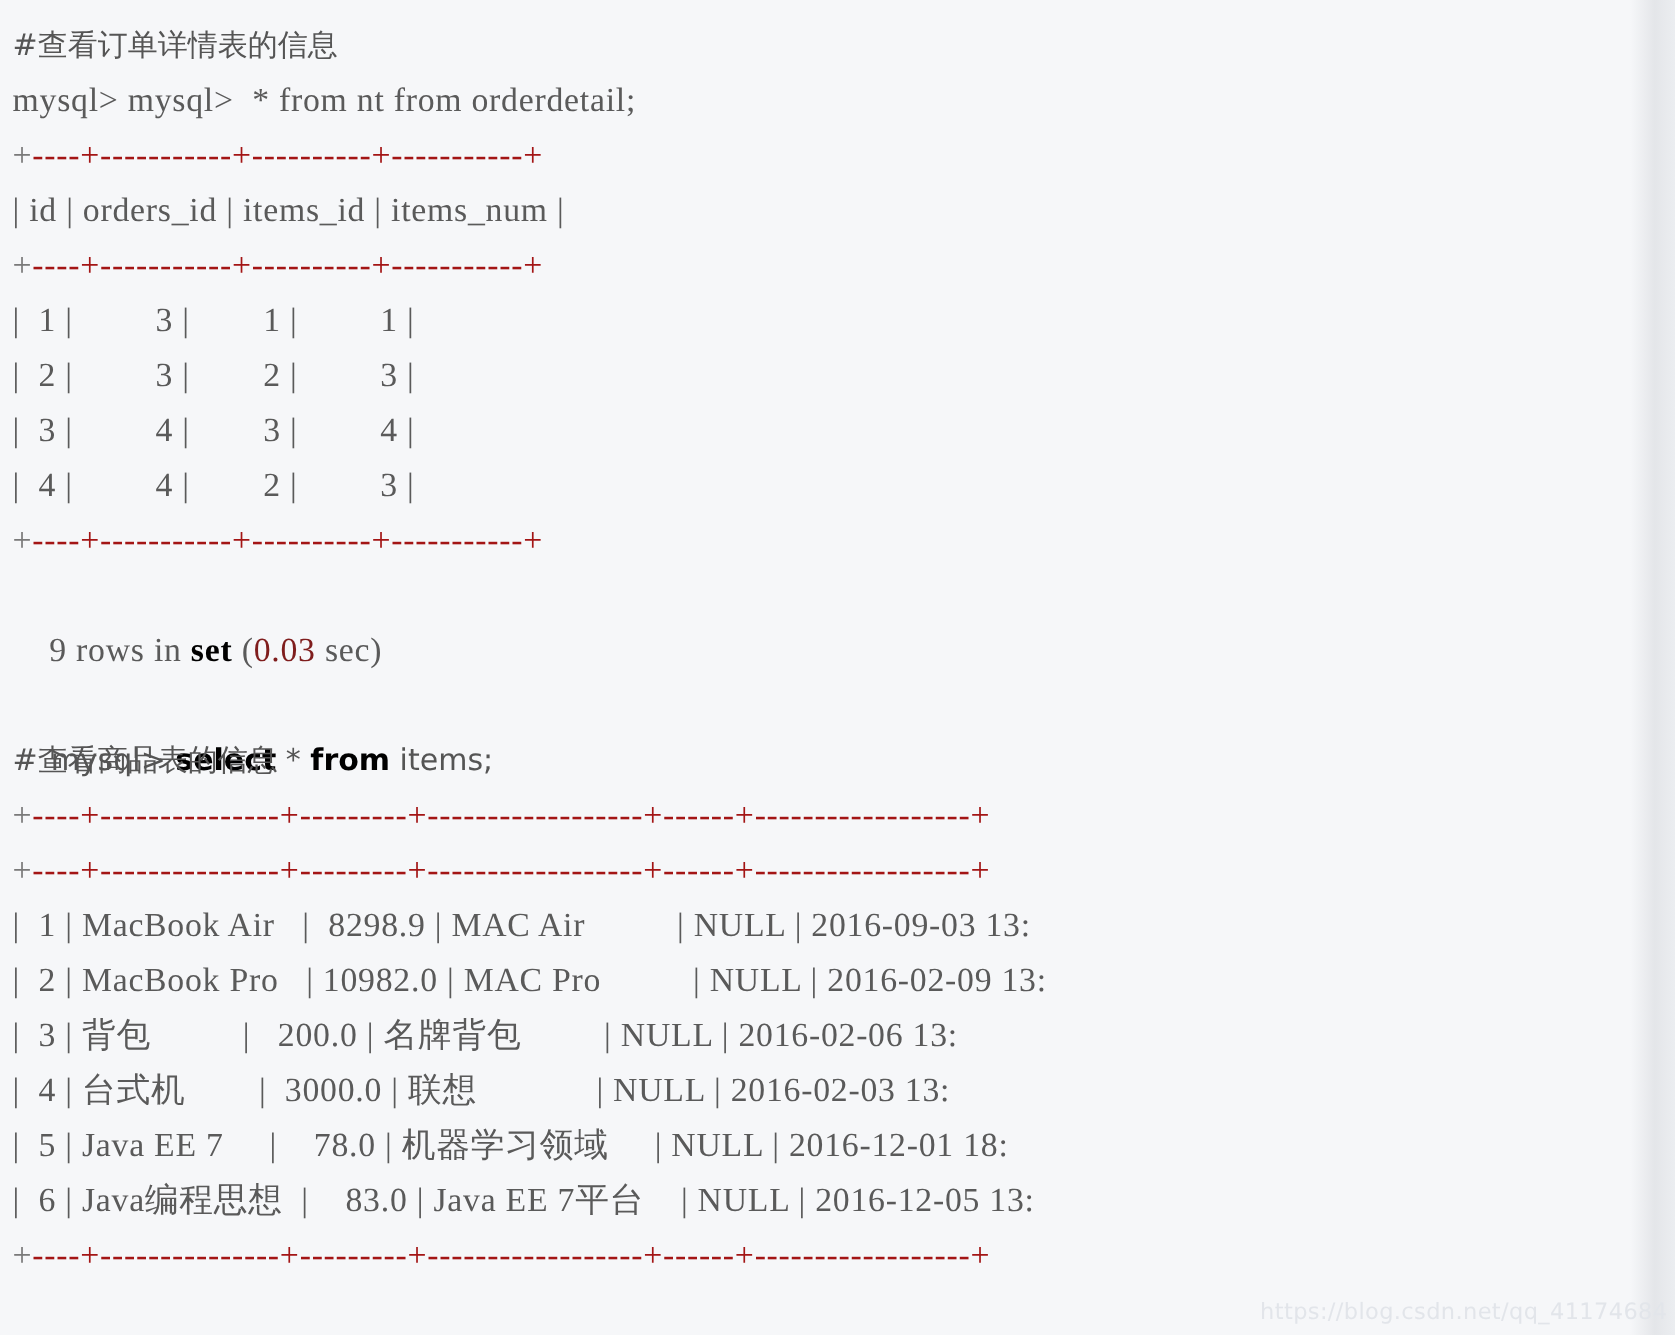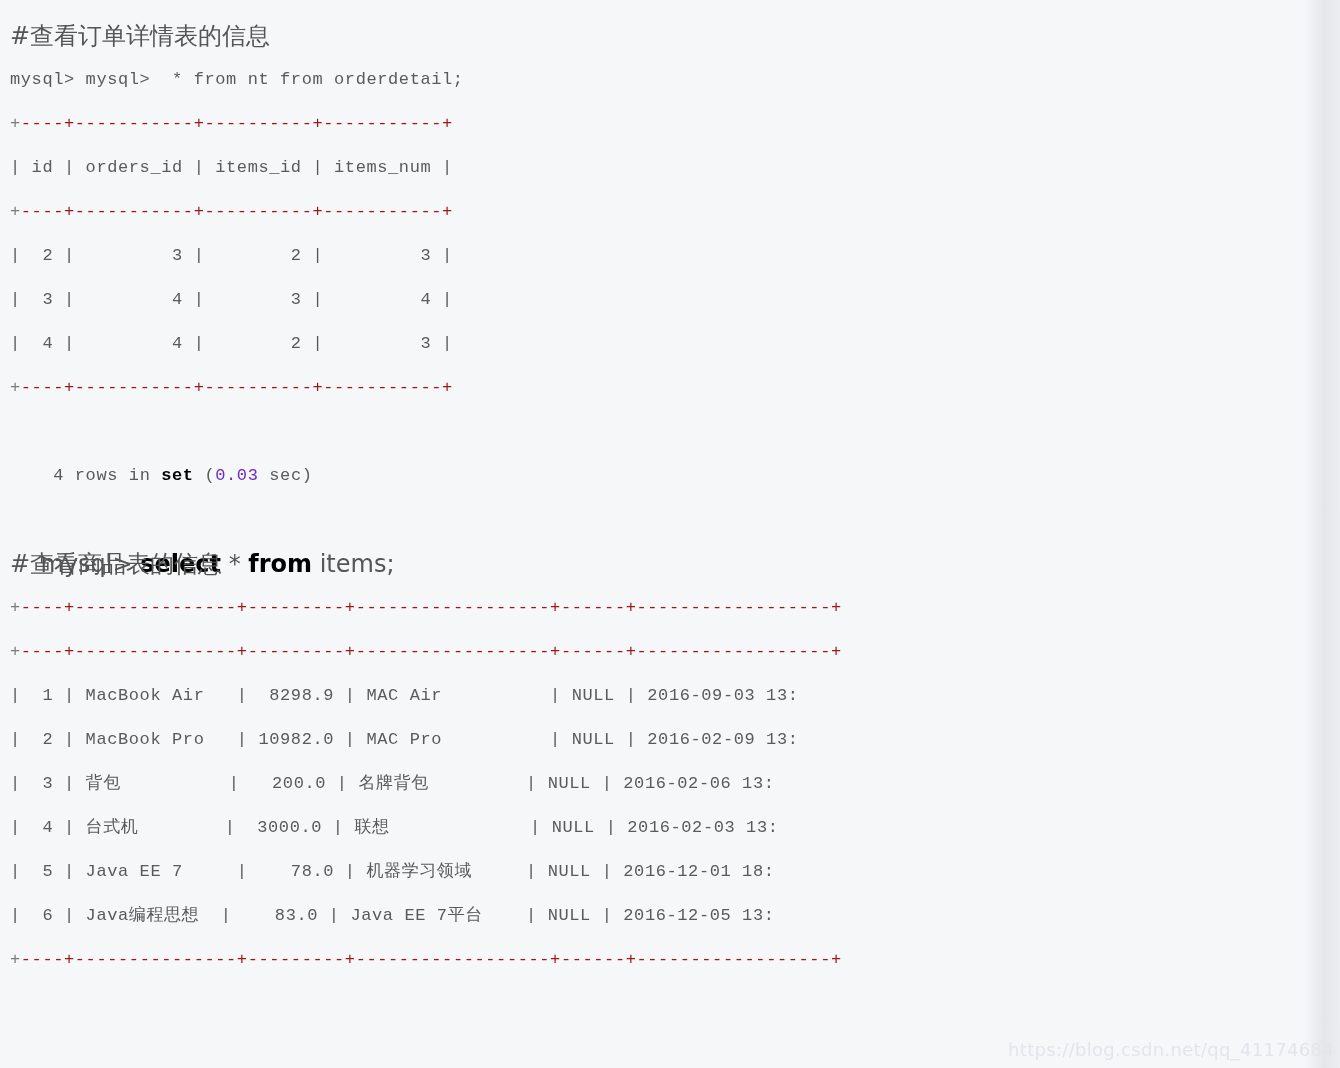--- a/index.html
+++ b/index.html
@@ -31,37 +31,37 @@
     height: 44px;
     line-height: 44px;
     white-space: pre;
     font-size: 25.5px;
     letter-spacing: 0px;
     color: #5a5a5a;
   }
 
   
   .mono {
-    font-family: Liberation Mono, monospace;
-    font-size: 17px;
+    font-family: Liberation Serif, serif;
+    font-size: 27px;
     letter-spacing: 0.6px;
   }
 
   
   .prose {
     font-family: "DejaVu Sans", "Liberation Sans", sans-serif;
     font-size: 24px;
     letter-spacing: 0px;
     color: #555555;
   }
 
   .sep { color: #a31515; }
   .sep .corner-gray { color: #7a7a7a; }
   .kw { color: #000000; font-weight: 600; }
-  .num-teal { color: #6d28d9; }
+  .num-teal { color: #7f1d1d; }
   .blank { height: 44px; }
 
   
   #scroll-shade {
     position: absolute;
     top: 0;
     right: 0;
     width: 36px;
     height: 1068px;
     background: linear-gradient(to right, rgba(246,247,249,0) 0%, rgba(222,224,228,0.75) 55%, rgba(235,237,240,0.95) 100%);
@@ -87,28 +87,29 @@
   <div class="line prose">#查看订单详情表的信息</div>
 
   <div class="line mono">mysql&gt; mysql&gt;  * from nt from orderdetail;</div>
 
   <div class="line mono sep"><span class="corner-gray">+</span>----+-----------+----------+-----------+</div>
 
   <div class="line mono">| id | orders_id | items_id | items_num |</div>
 
   <div class="line mono sep"><span class="corner-gray">+</span>----+-----------+----------+-----------+</div>
 
+  <div class="line mono">|  1 |         3 |        1 |         1 |</div>
   <div class="line mono">|  2 |         3 |        2 |         3 |</div>
   <div class="line mono">|  3 |         4 |        3 |         4 |</div>
   <div class="line mono">|  4 |         4 |        2 |         3 |</div>
 
   <div class="line mono sep"><span class="corner-gray">+</span>----+-----------+----------+-----------+</div>
 
   <div class="line mono">
-    <span>4 rows in </span><span class="kw">set</span><span> (</span><span class="num-teal">0.03</span><span> sec)</span>
+    <span>9 rows in </span><span class="kw">set</span><span> (</span><span class="num-teal">0.03</span><span> sec)</span>
   </div>
 
   <div class="blank"></div>
 
   <div class="line prose">
     <span>mysql&gt; </span><span class="kw">select</span><span> * </span><span class="kw">from</span><span> items;</span>
   </div>
 
   <div class="line prose">#查看商品表的信息</div>
 

